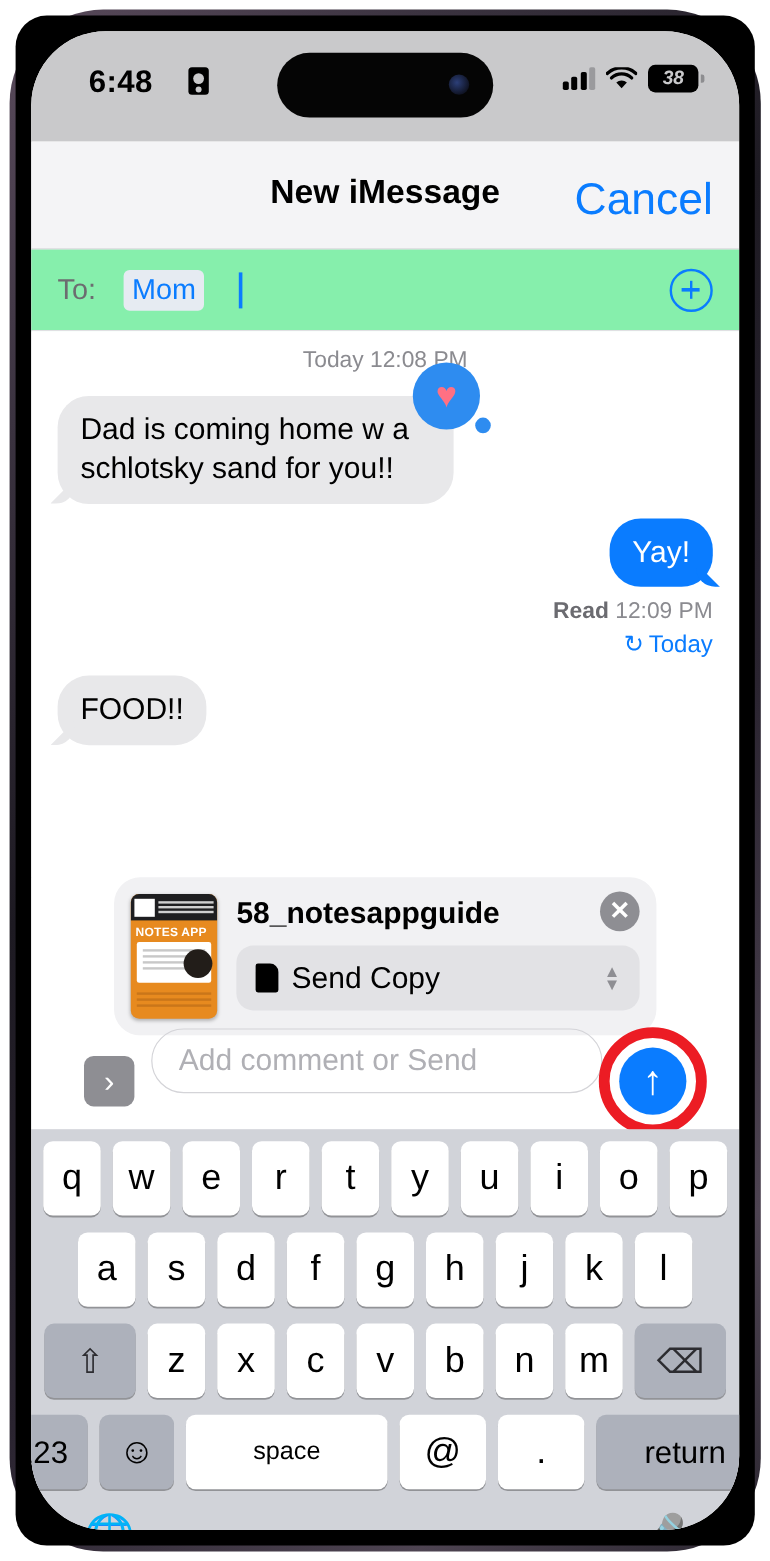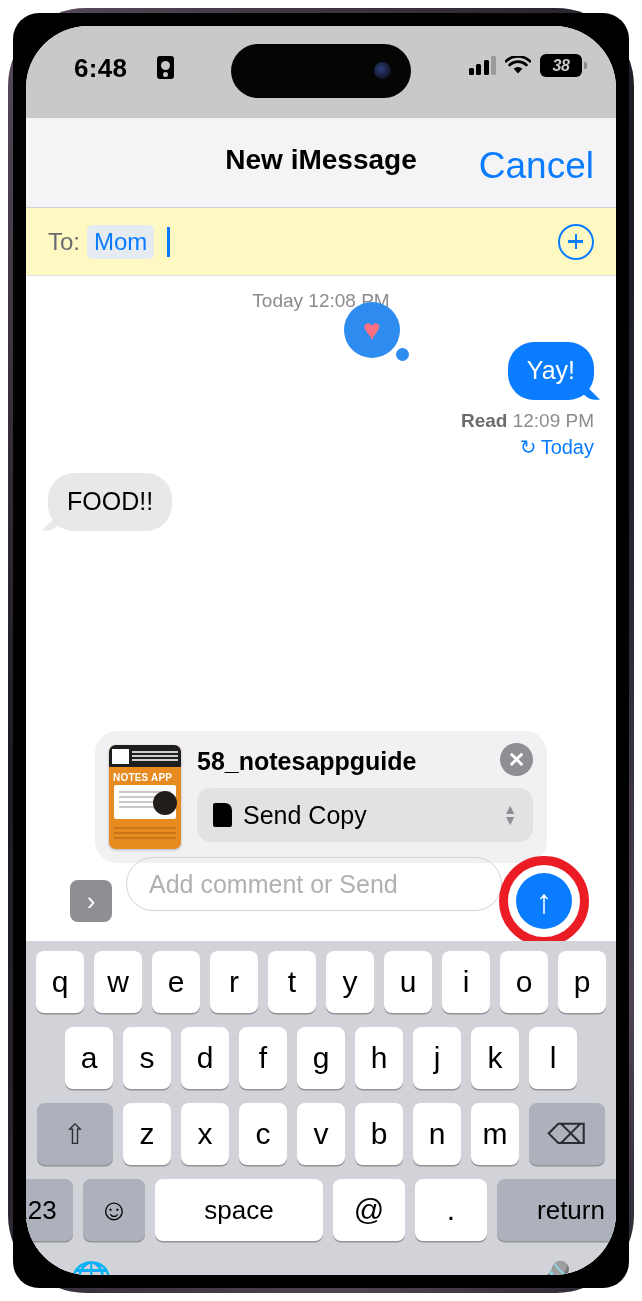--- a/index.html
+++ b/index.html
@@ -115,24 +115,25 @@
   #cancel-button {
     position: absolute;
     right: 22px; top: 27px;
     font-size: 37px; color: #0a7cff;
   }
 
   
   #to-field {
     position: relative;
     height: 68px;
-    background: #fef9c3;
+    background: #86efac;
     border-bottom: 1px solid #e0e0e3;
     display: flex; align-items: center;
     padding-left: 22px;
+    gap: 16px;
   }
   #to-label { font-size: 24px; color: #6c6c70; }
   #to-recipient {
     font-size: 24px; color: #0a7cff;
     background: #e6ebf2;
     border-radius: 5px;
     padding: 3px 7px;
     margin-left: 7px;
   }
   #to-caret {
@@ -374,21 +375,21 @@
     height: 62px;
     width: 48px;
     display: flex; align-items: center; justify-content: center;
     font-size: 30px; color: #000;
     flex: none;
   }
   .kb-row.row2 { padding: 0 24px; }
   .kb-row.row3 { padding: 0 0; }
   .key.dark { background: #adb1bb; box-shadow: 0 1.5px 0 rgba(0,0,0,.3); }
   .key.wide { width: 76px; }
-  .key.space { width: 168px; font-size: 26px; text-align: right; }
+  .key.space { width: 168px; font-size: 21px; text-align: right; }
   .key.return { width: 148px; font-size: 26px; }
   .key.num { width: 76px; font-size: 26px; }
   .key.sym { width: 72px; }
   .key.dot { width: 72px; }
   .key.emoji { width: 62px; font-size: 30px; }
   #kb-bottom {
     height: 78px;
     display: flex; align-items: flex-start; justify-content: space-between;
     padding: 4px 38px 0 38px;
   }
@@ -435,20 +436,21 @@
       <span id="to-label">To:</span>
       <span id="to-recipient">Mom</span>
       <span id="to-caret"></span>
       <span id="add-contact-button"></span>
     </div>
 
     <div id="conversation">
       <div id="timestamp-divider">Today 12:08 PM</div>
 
       <div class="msg-row incoming">
+        <div class="bubble gray">Dad is coming home w a schlotsky  sand for you!!</div>
         <div id="heart-tapback">
           <span id="heart-icon">♥</span>
         </div>
       </div>
 
       <div class="msg-row outgoing">
         <div class="bubble blue">Yay!</div>
       </div>
 
       <div id="read-receipt">

